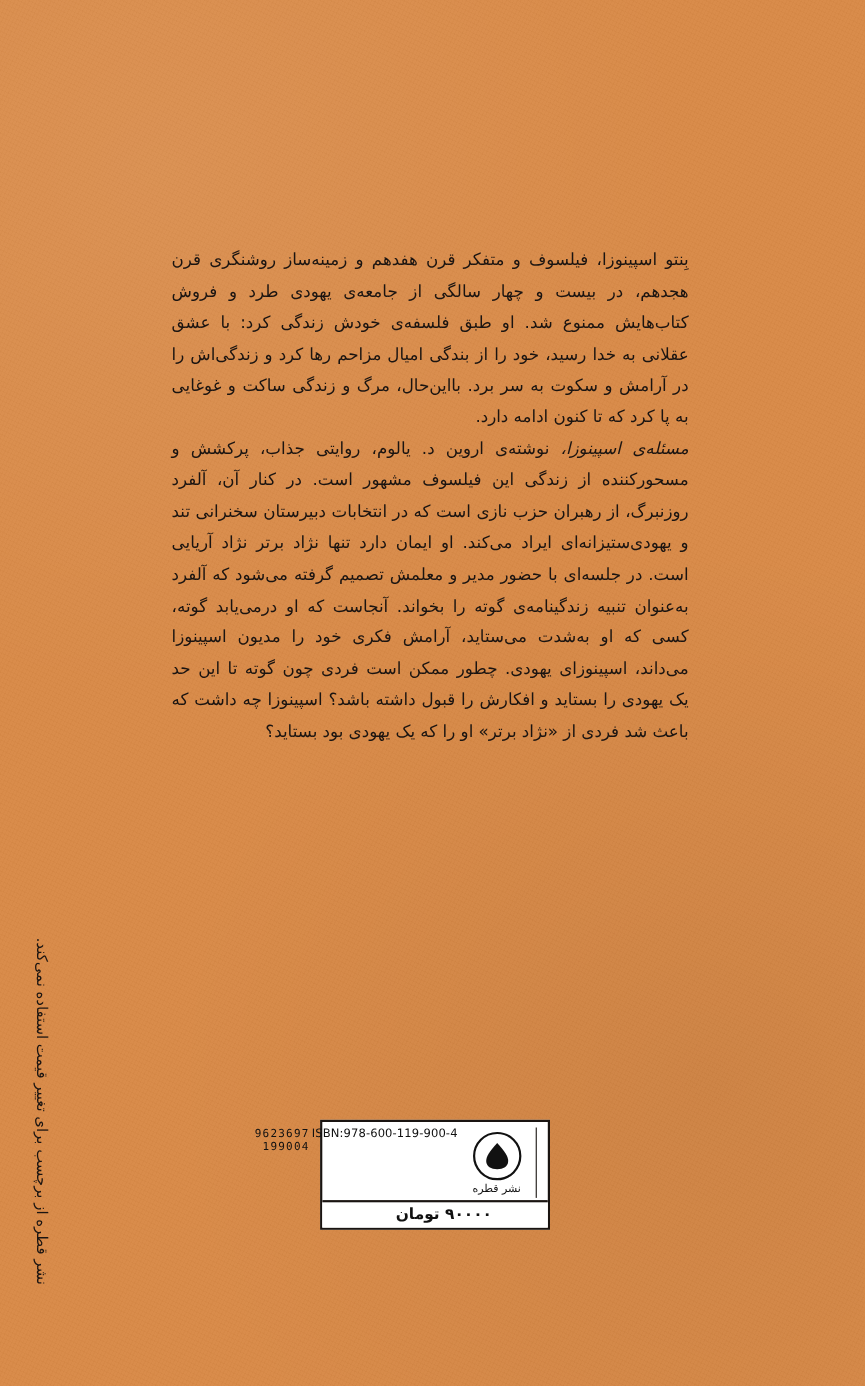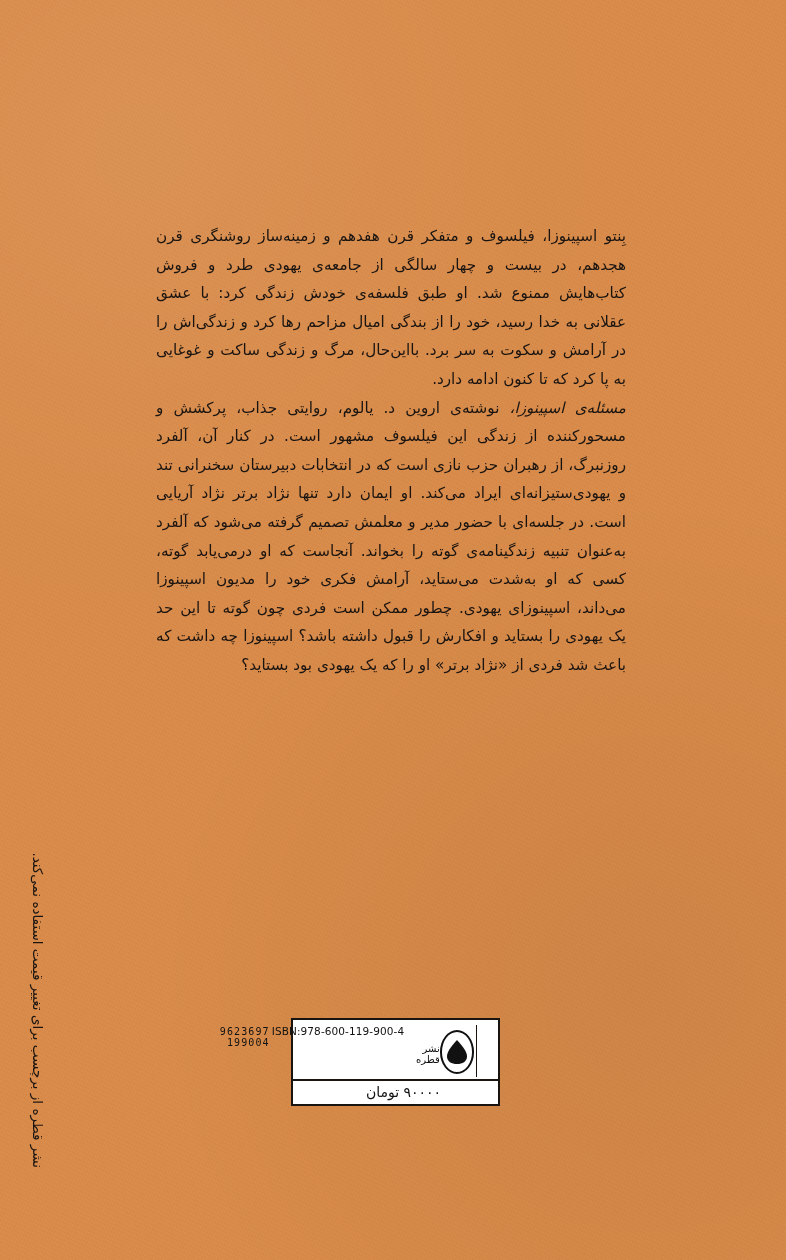--- a/index.html
+++ b/index.html
@@ -124,24 +124,24 @@
     font-size: 10px;
     color: #111;
     direction: ltr;
     display: flex;
     justify-content: space-between;
     padding: 1px 2px 0 2px;
     letter-spacing: 1.1px;
   }
   .publisher-logo {
     flex: 0 0 72px;
-    margin-right: 15px;
+    margin-right: 4px;
     border-right: 1px solid #1a1411;
     display: flex;
-    flex-direction: row;
+    flex-direction: column;
     align-items: center;
     justify-content: space-between;
     padding: 4px 2px 2px 2px;
     box-sizing: border-box;
   }
   .logo-mark {
     width: 40px;
     height: 40px;
     border: 2.5px solid #111;
     border-radius: 50%;
@@ -153,21 +153,21 @@
     font-size: 10px;
     color: #111;
     margin-top: 3px;
     direction: rtl;
   }
   .price-bar {
     border-top: 2px solid #1a1411;
     background: #ffffff;
     text-align: center;
     font-size: 14px;
-    font-weight: normal;
+    font-weight: bold;
     color: #111;
     padding: 3px 0 4px 16px;
     direction: rtl;
     letter-spacing: 1px;
   }
 </style>
 </head>
 <body>
 
 <div class="back-cover">

